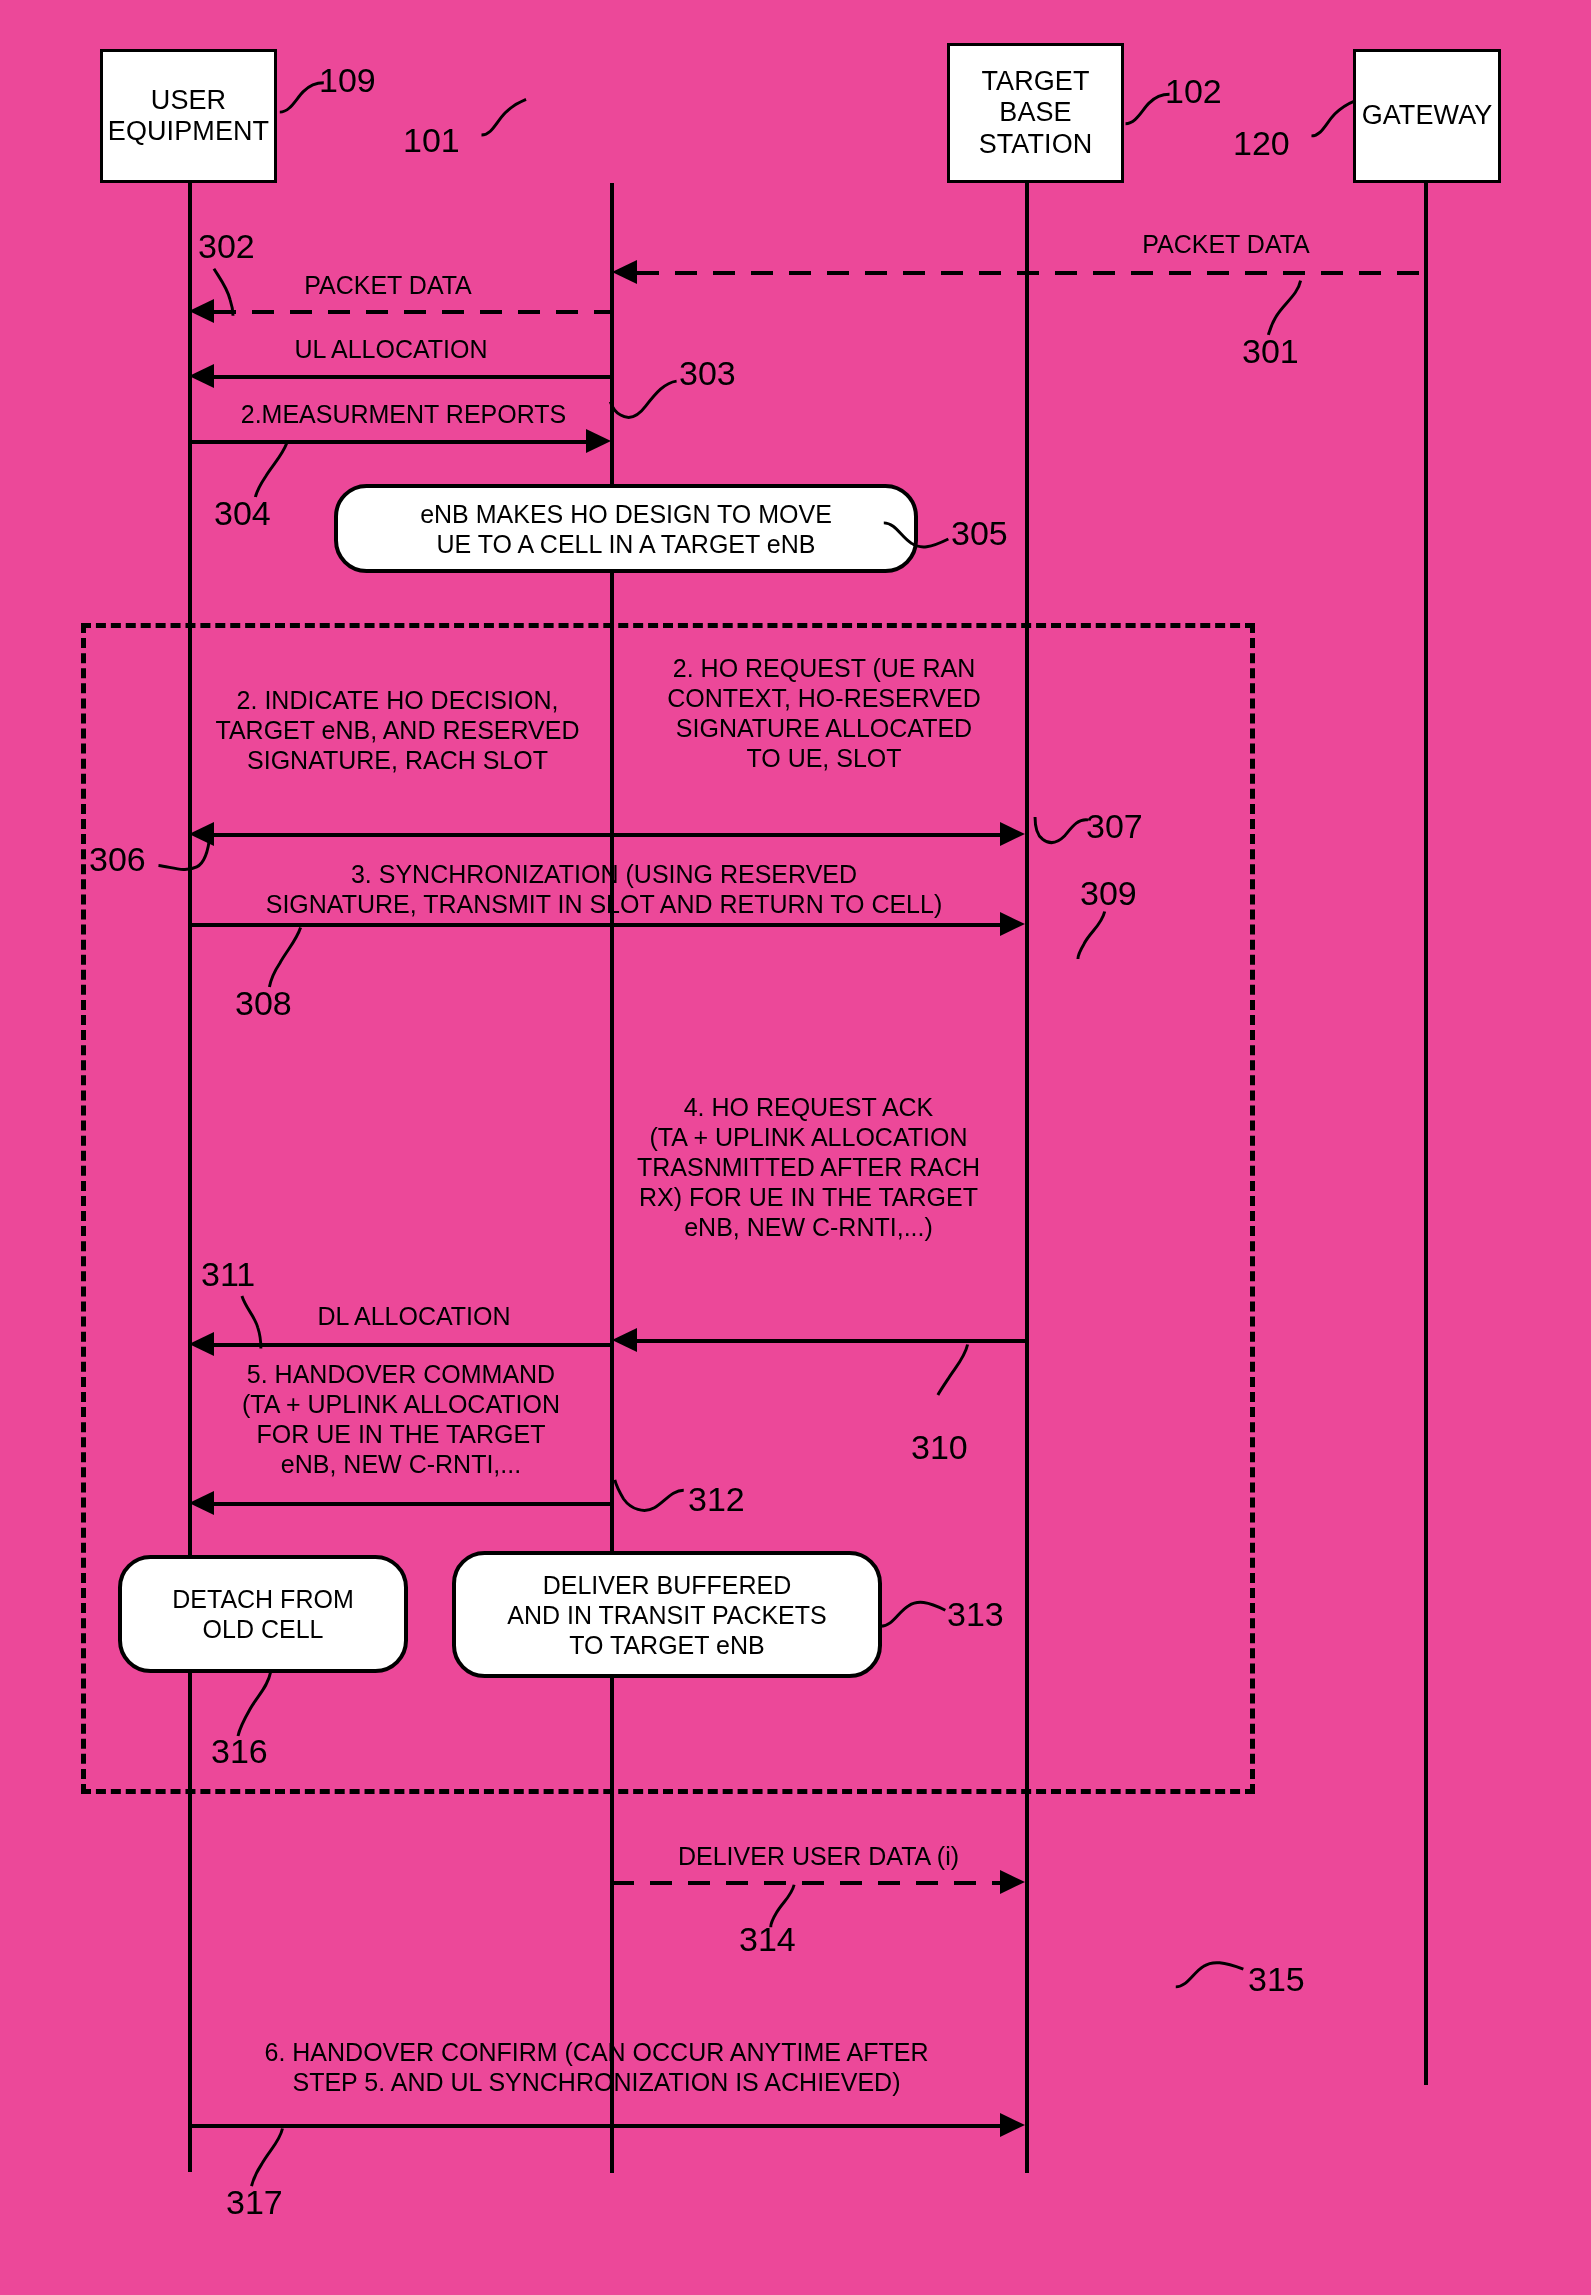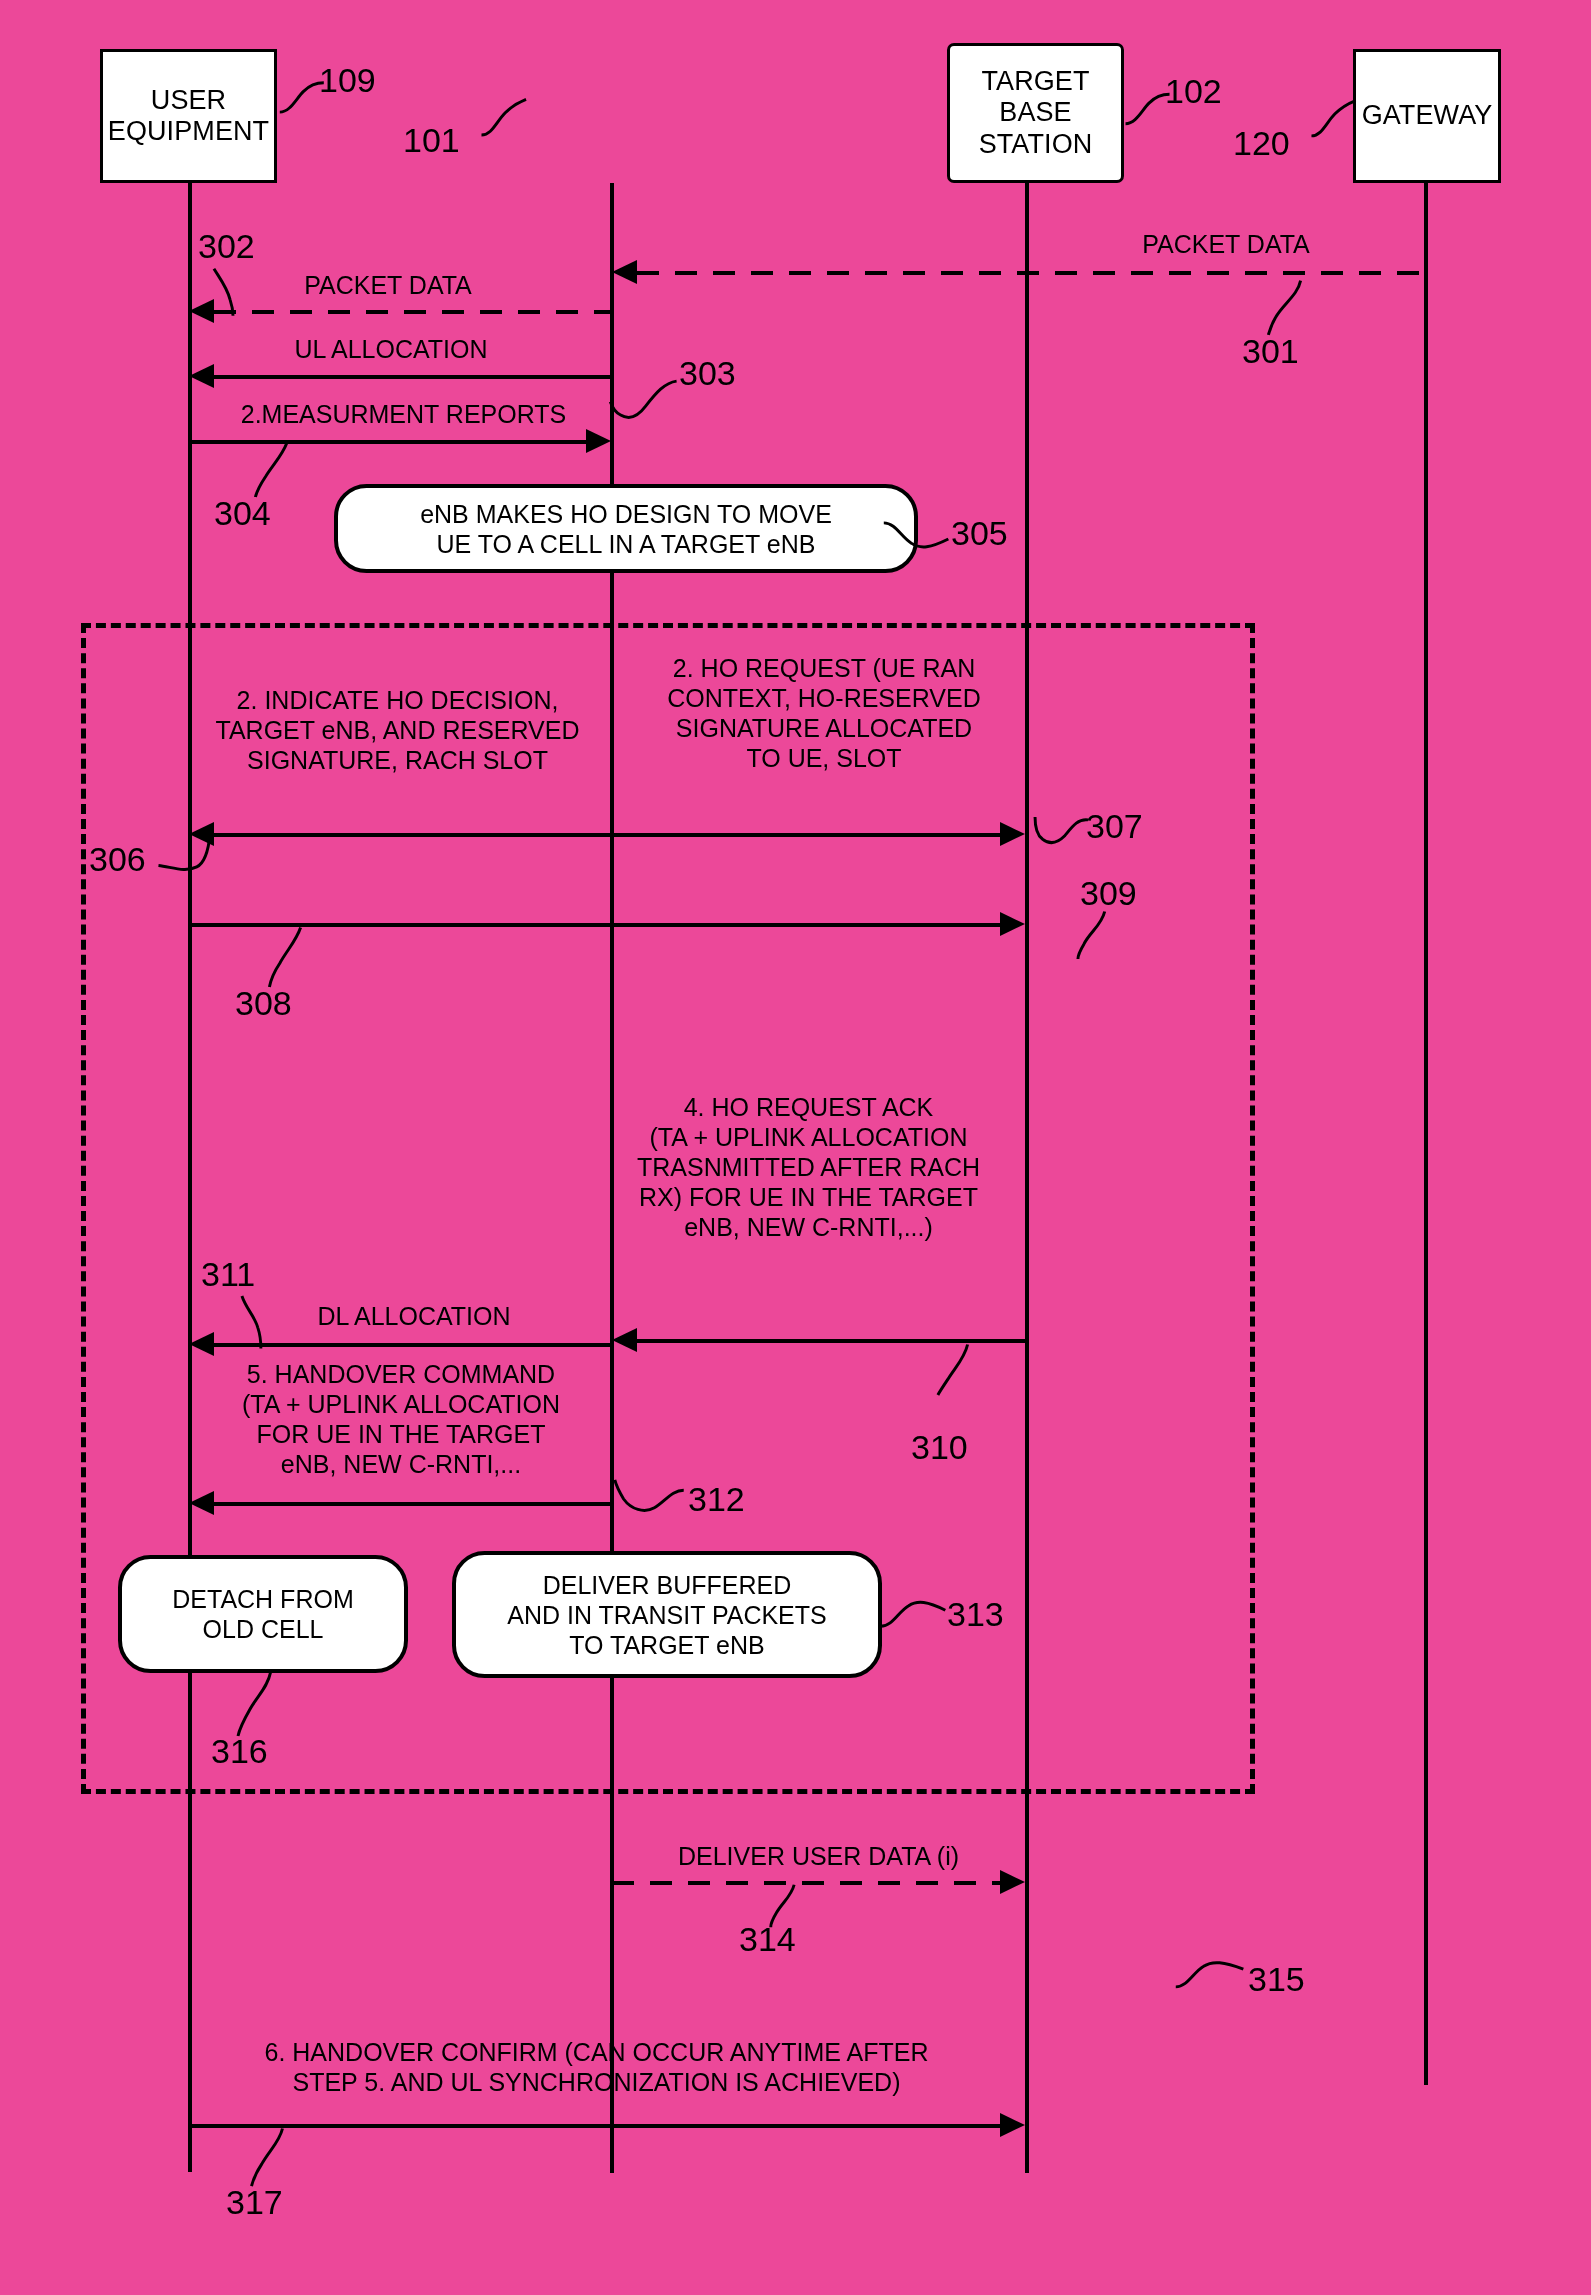--- a/index.html
+++ b/index.html
@@ -101,21 +101,21 @@
 <body>
 
 <div id="page">
 
   <div class="actor-box" style="left:100px; top:49px; width:177px; height:134px;">
     <div class="actor-label">USER
 EQUIPMENT</div>
   </div>
 
 
-  <div class="actor-box" style="left:947px; top:43px; width:177px; height:140px;border-radius:7px;">
+  <div class="actor-box" style="left:947px; top:43px; width:177px; height:140px;">
     <div class="actor-label">TARGET
 BASE
 STATION</div>
   </div>
 
   <div class="actor-box" style="left:1353px; top:49px; width:148px; height:134px;">
     <div class="actor-label">GATEWAY</div>
   </div>
 
   <div class="ref" style="left:319px; top:63px;">109</div>
@@ -197,20 +197,22 @@
   <div class="msg-label" style="left:632px; top:653px; width:384px;">2. HO REQUEST (UE RAN
 CONTEXT, HO-RESERVED
 SIGNATURE ALLOCATED
 TO UE, SLOT</div>
   <div class="arrowhead right" style="left:1000px; top:822px;"></div>
   <div class="ref" style="left:1086px; top:809px;">307</div>
   <svg class="leader" style="left:1010px; top:811px; width:81px; height:59px;" viewBox="0 0 110 80" width="81" height="59">
     <path d="M106,12 C92,10 84,22 74,34 C64,44 54,46 44,38 C36,32 34,22 34,8" stroke="#000" stroke-width="4" fill="none"></path>
   </svg>
 
+  <div class="msg-label" style="left:192px; top:859px; width:824px;">3. SYNCHRONIZATION (USING RESERVED
+SIGNATURE, TRANSMIT IN SLOT AND RETURN TO CELL)</div>
   <div class="msg-line" style="left:189px; top:923px; width:812px;"></div>
   <div class="arrowhead right" style="left:1000px; top:912px;"></div>
   <div class="ref" style="left:235px; top:986px;">308</div>
   <svg class="leader" style="left:259px; top:926px; width:52px; height:64px;" viewBox="0 0 70 86" width="52" height="64">
     <path d="M56,2 C50,20 38,32 28,50 C20,62 16,72 14,82" stroke="#000" stroke-width="4" fill="none"></path>
   </svg>
 
   <div class="ref" style="left:1080px; top:876px;">309</div>
   <svg class="leader" style="left:1072px; top:910px; width:52px; height:52px;" viewBox="0 0 70 70" width="52" height="52">
     <path d="M44,2 C40,20 24,30 16,46 C10,56 8,62 8,66" stroke="#000" stroke-width="4" fill="none"></path>

